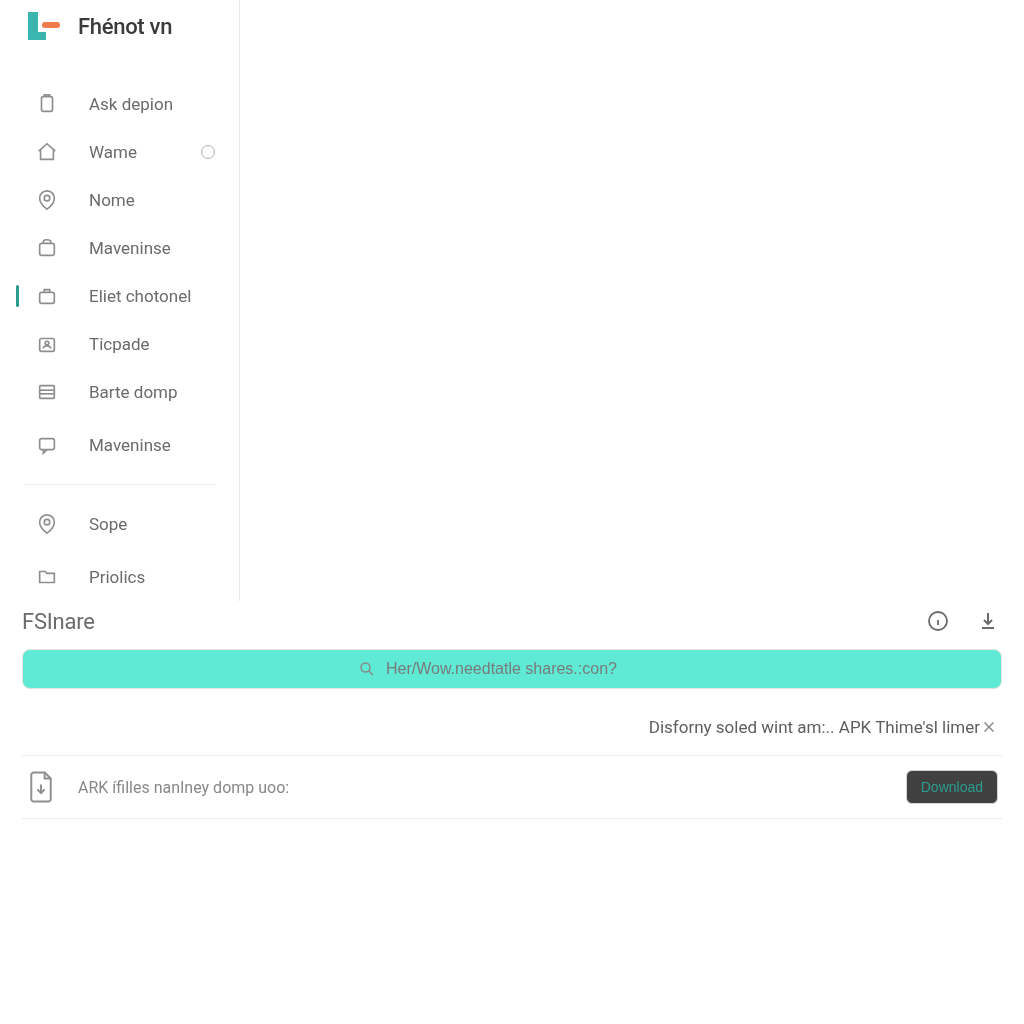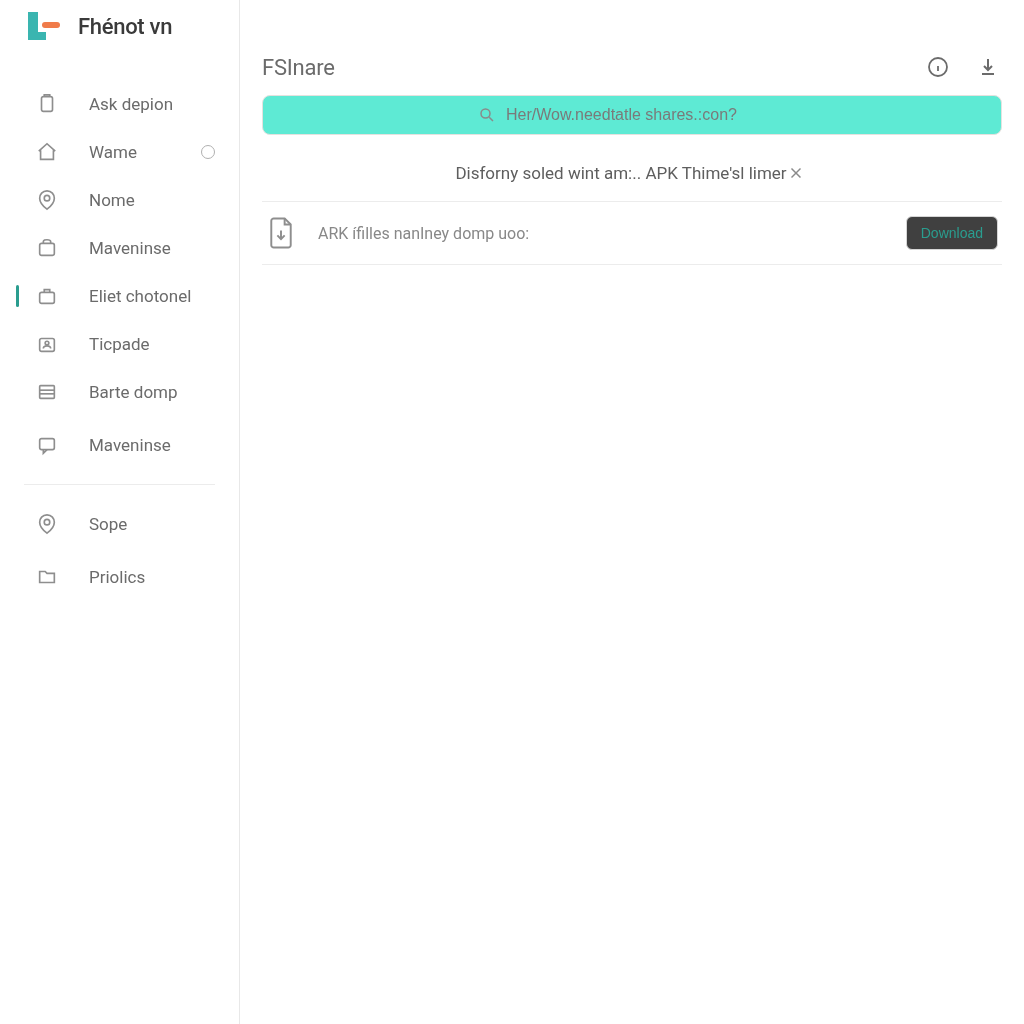--- a/index.html
+++ b/index.html
@@ -11,20 +11,21 @@
       font-family: -apple-system, BlinkMacSystemFont, "Segoe UI", Roboto, Arial, sans-serif;
       background: #ffffff;
       width: 1024px;
       height: 1024px;
       overflow: hidden;
       color: #333;
     }
     .app {
       display: flex;
       height: 100%;
+      flex-direction: column;
     }
     .sidebar {
       width: 240px;
       border-right: 1px solid #e8e8e8;
       display: flex;
       flex-direction: column;
       padding-top: 4px;
     }
     .logo-area {
       display: flex;
@@ -99,21 +100,20 @@
     .main {
       flex: 1;
       display: flex;
       flex-direction: column;
       padding: 0 22px;
     }
     .topbar {
       display: flex;
       align-items: center;
       padding: 6px 0 14px 0;
-      margin-top: 47px;
     }
     .page-title {
       font-size: 22px;
       font-weight: 400;
       color: #6b6b6b;
       letter-spacing: -0.2px;
     }
     .topbar-actions {
       margin-left: auto;
       display: flex;
@@ -154,21 +154,21 @@
       color: #6b6b6b;
       text-align: left;
       width: 280px;
     }
     .search-box input::placeholder {
       color: #7a7a7a;
     }
     .notice-row {
       display: flex;
       align-items: center;
-      justify-content: center;
+      justify-content: flex-end;
       padding: 0 4px 18px 0;
     }
     .notice-text {
       font-size: 17px;
       color: #5e5e5e;
     }
     .close-btn {
       color: #8a8a8a;
       cursor: pointer;
       width: 18px;

